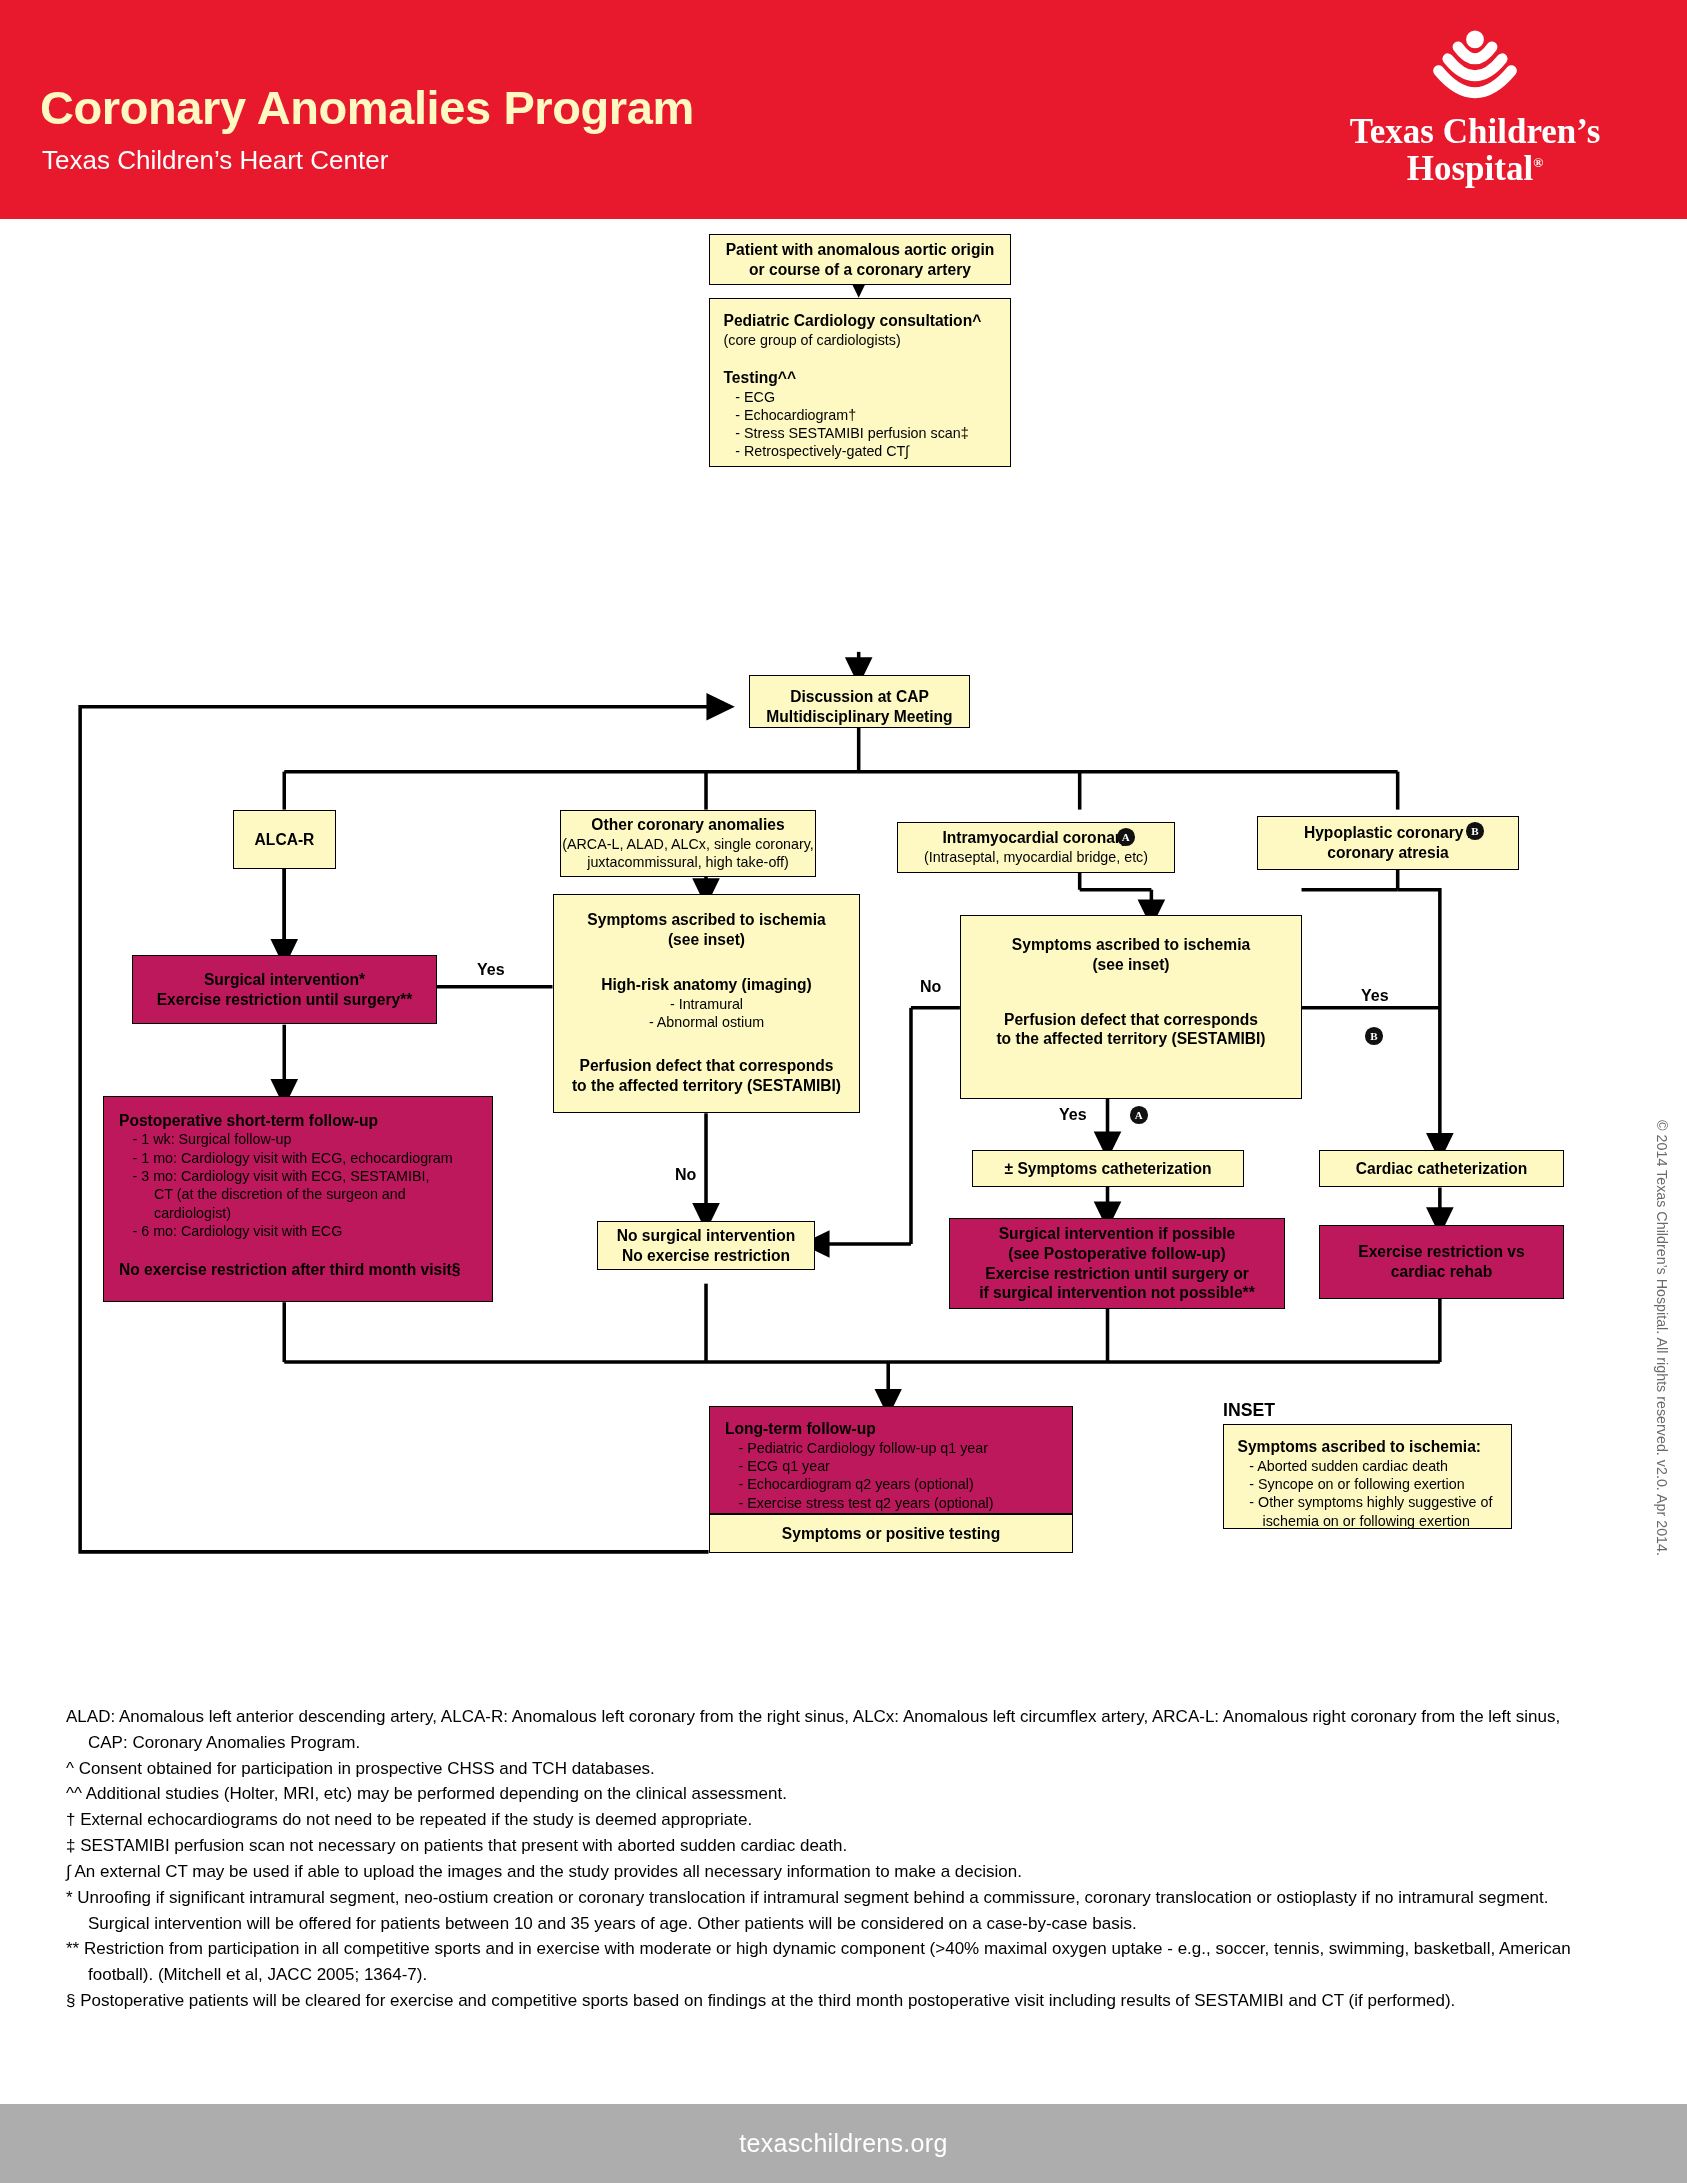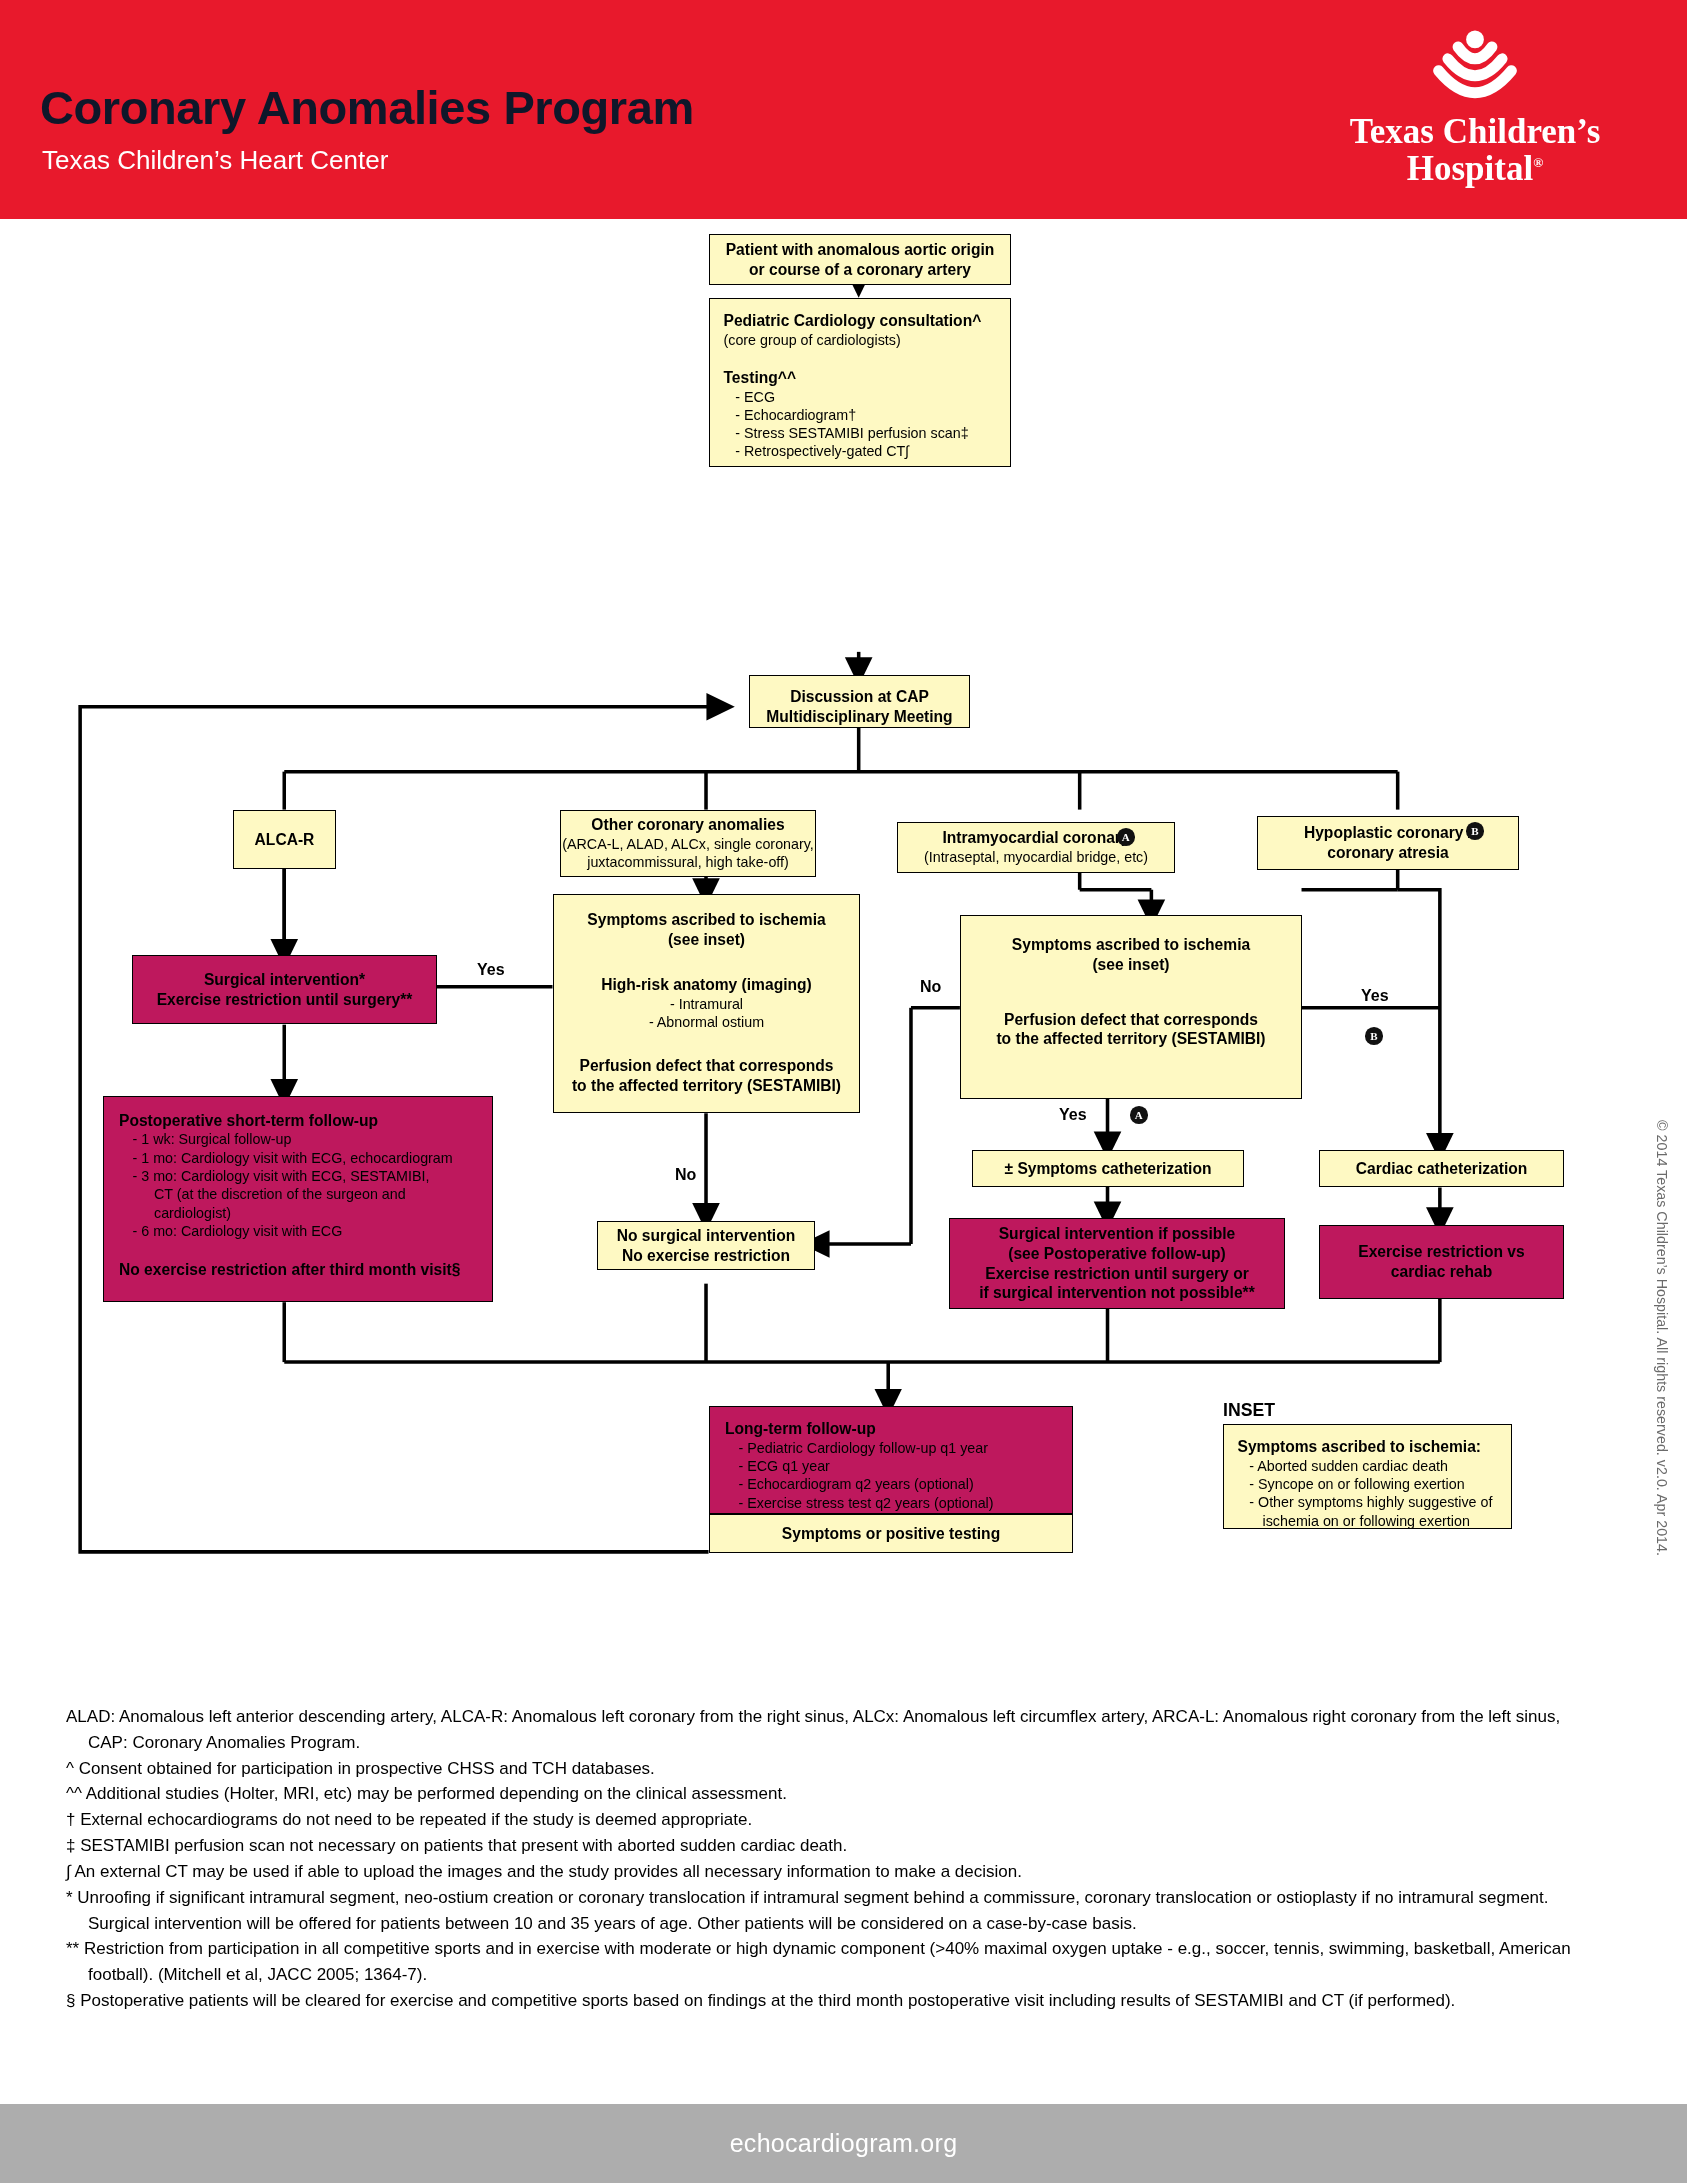--- a/index.html
+++ b/index.html
@@ -10,21 +10,21 @@
     position:relative;overflow:hidden;
     -webkit-font-smoothing:antialiased;
   }
   
   #header{
     position:absolute;left:0;top:0;width:1687px;height:219px;
     background:#e8192c;
   }
   #header-title{
     position:absolute;left:40px;top:80px;
-    color:#0f172a;font-size:47px;font-weight:bold;letter-spacing:-0.4px;
+    color:#fef9c3;font-size:47px;font-weight:bold;letter-spacing:-0.4px;
     white-space:nowrap;
   }
   #header-sub{
     position:absolute;left:42px;top:145px;
     color:#ffffff;font-size:26px;font-weight:normal;white-space:nowrap;
   }
   #logo{
     position:absolute;right:73px;top:30px;width:278px;height:160px;
   }
   #logo-mark{position:absolute;left:50%;top:0;transform:translateX(-50%);width:110px;height:78px;}
@@ -328,15 +328,15 @@
   <div class="n">* Unroofing if significant intramural segment, neo-ostium creation or coronary translocation if intramural segment behind a commissure, coronary translocation or ostioplasty if no intramural segment.</div>
   <div class="n ind">Surgical intervention will be offered for patients between 10 and 35 years of age. Other patients will be considered on a case-by-case basis.</div>
   <div class="n">** Restriction from participation in all competitive sports and in exercise with moderate or high dynamic component (&gt;40% maximal oxygen uptake - e.g., soccer, tennis, swimming, basketball, American</div>
   <div class="n ind">football). (Mitchell et al, JACC 2005; 1364-7).</div>
   <div class="n">§  Postoperative patients will be cleared for exercise and competitive sports based on findings at the third month postoperative visit including results of SESTAMIBI and CT (if performed).</div>
 </div>
 
 <div id="copyright">© 2014  Texas Children’s Hospital. All rights reserved. v2.0. Apr 2014.</div>
 
 <div id="footer">
-  <div id="footer-text">echocardiogram.org</div>
+  <div id="footer-text">texaschildrens.org</div>
 </div>
 
 
 </body></html>

